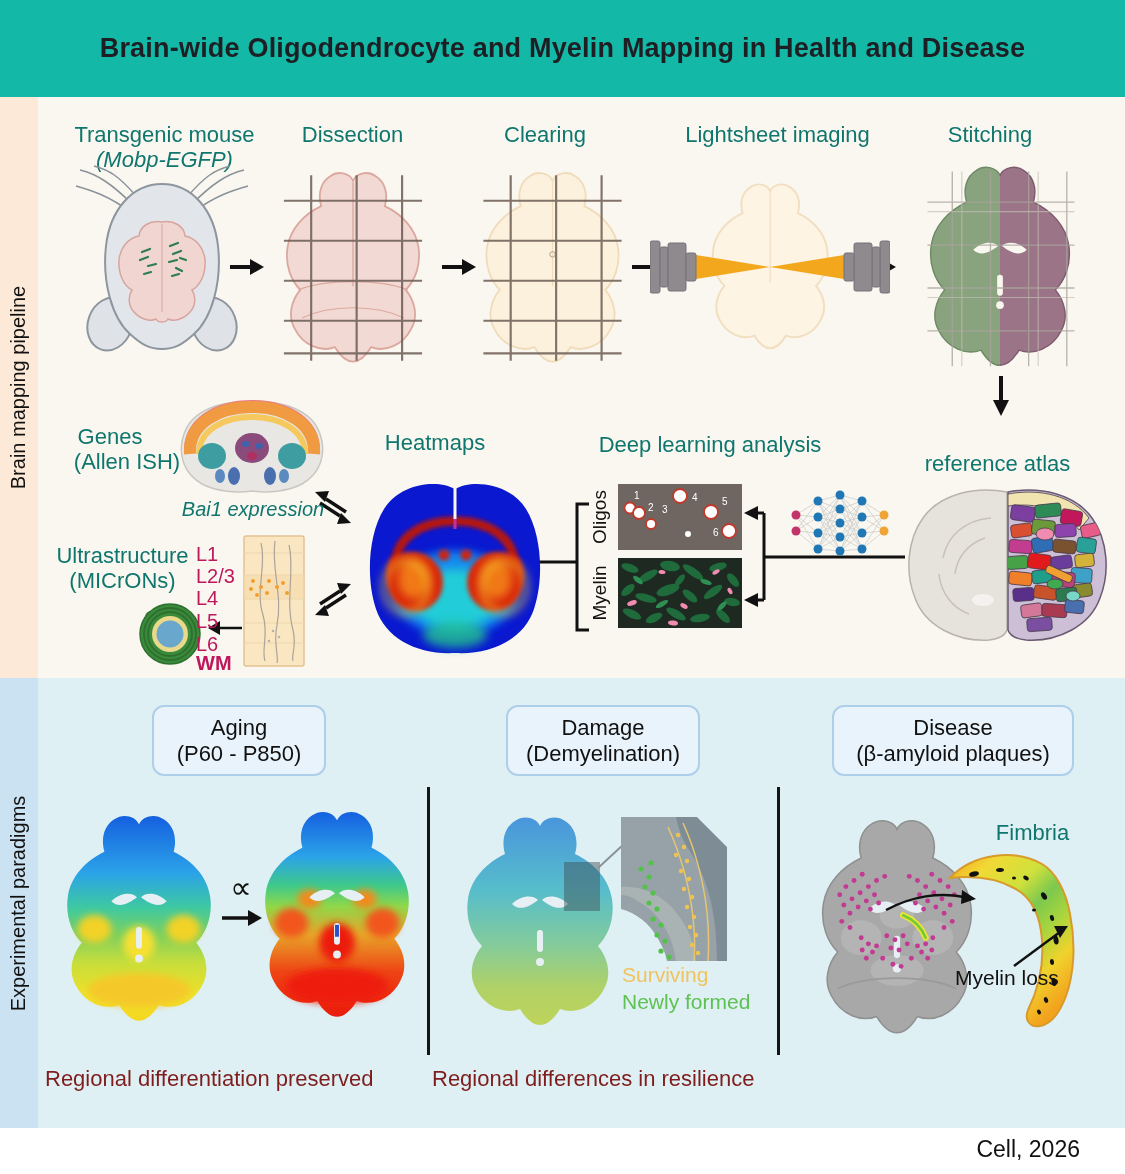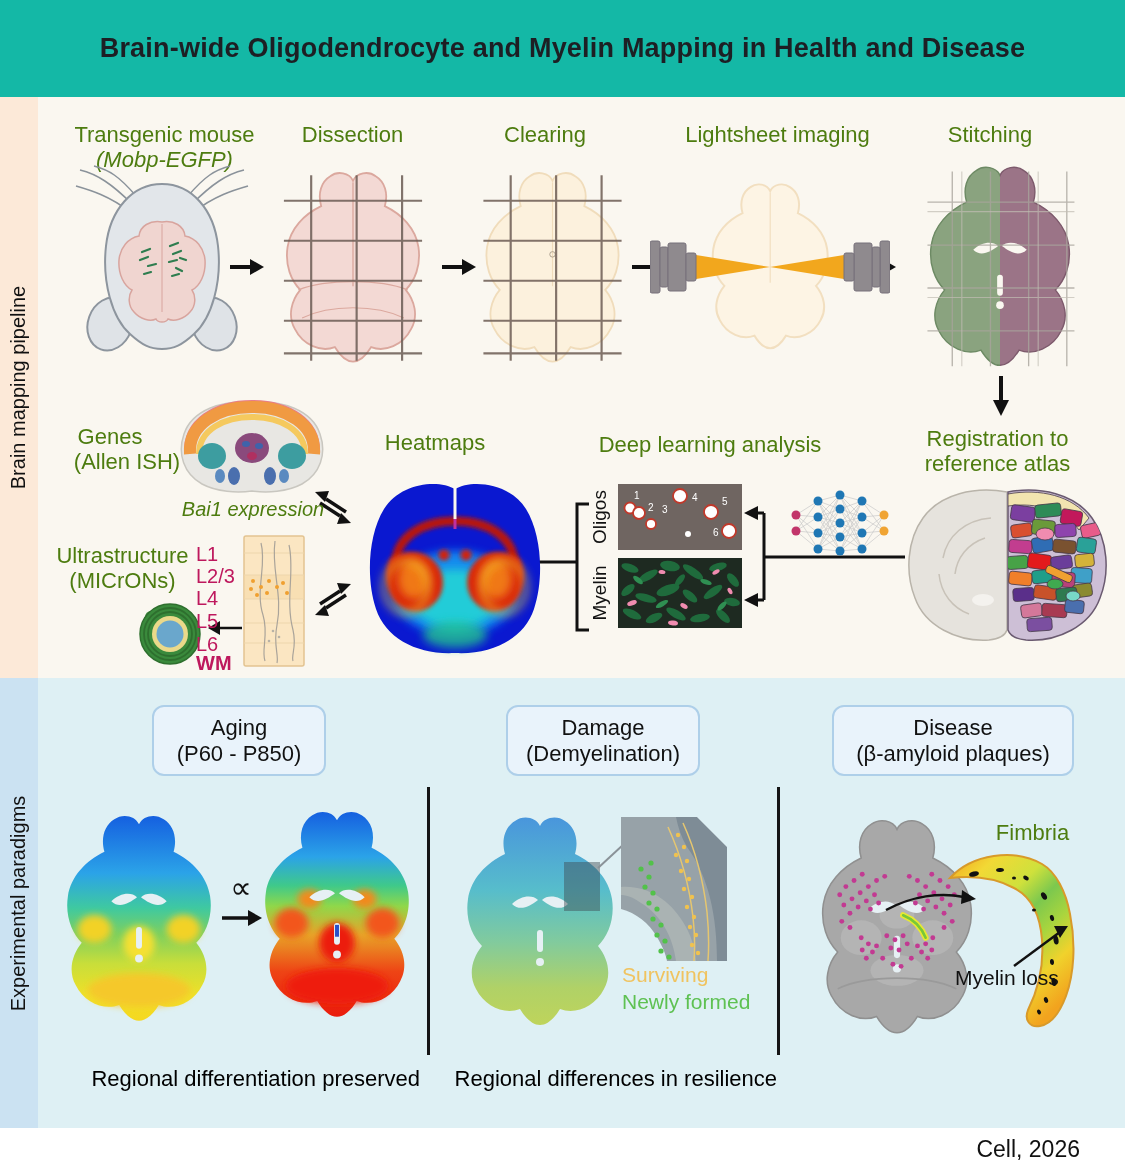--- a/index.html
+++ b/index.html
@@ -13,24 +13,24 @@
   
   #pipe-bg{left:0;top:97px;width:1125px;height:581px;background:#faf7f0;}
   #pipe-side{left:0;top:97px;width:38px;height:581px;background:#fce9d8;
              display:flex;align-items:center;justify-content:center;}
   #para-bg{left:0;top:678px;width:1125px;height:450px;background:#def0f4;}
   #para-side{left:0;top:678px;width:38px;height:450px;background:#cbe2f2;
              display:flex;align-items:center;justify-content:center;}
   #footer{left:0;top:1128px;width:1125px;height:46px;background:#ffffff;}
   .vtext{transform:rotate(-90deg);white-space:nowrap;font-size:20px;color:#111;}
   
-  .lbl{color:#4d7c0f;font-size:22px;text-align:center;line-height:25px;}
+  .lbl{color:#0f766e;font-size:22px;text-align:center;line-height:25px;}
   .it{font-style:italic;}
   .small-lbl{color:#be185d;font-size:20px;text-align:left;}
-  .cap{color:#000000;font-size:22px;text-align:right;}
+  .cap{color:#7f1d1d;font-size:22px;text-align:left;}
   .hbox{background:#e9f3fb;border:2px solid #aecfe9;border-radius:12px;
         display:flex;flex-direction:column;align-items:center;justify-content:center;
         font-size:22px;color:#111;line-height:26px;}
   .rot90{transform:rotate(-90deg);text-align:center;font-size:19px;color:#111;white-space:nowrap;}
   .legend{font-size:21px;}
   .divline{width:3px;background:#151515;}
   #credit{font-size:23px;color:#111;}
   svg{display:block;}
 </style>
 </head>
@@ -196,21 +196,20 @@
       <line x1="4" y1="52" x2="158" y2="52"></line>
         <line x1="4" y1="142" x2="158" y2="142"></line>
     </g>
   </svg>
 
   <svg class="abs" style="left:990px;top:374px;" width="22" height="42" viewBox="0 0 22 42">
     <line x1="11" y1="2" x2="11" y2="28" stroke="#111" stroke-width="4"></line>
       <polygon points="3,26 11,42 19,26" fill="#111"></polygon>
   </svg>
 
-  <div class="abs lbl" style="left:890px;top:426px;width:215px;">Registration to</div>
   <div class="abs lbl" style="left:890px;top:451px;width:215px;">reference atlas</div>
 
   <svg class="abs" style="left:895px;top:478px;" width="225" height="170" viewBox="0 0 225 170">
     <defs>
       <clipPath id="clipAtlasR">
         <path d="M113,14 C145,8 180,16 197,40 C213,62 215,95 205,120 C195,148 163,164 131,162 C121,161 115,158 113,152 Z"></path>
       </clipPath>
     </defs>
     <path d="M112,14 C80,8 45,16 28,40 C12,62 10,95 20,120 C30,148 62,164 94,162 C104,161 110,158 112,152 Z" fill="#e6e3dd" stroke="#b9b4aa" stroke-width="1.5"></path>
     <g fill="none" stroke="#c8c2b8" stroke-width="1.5">

